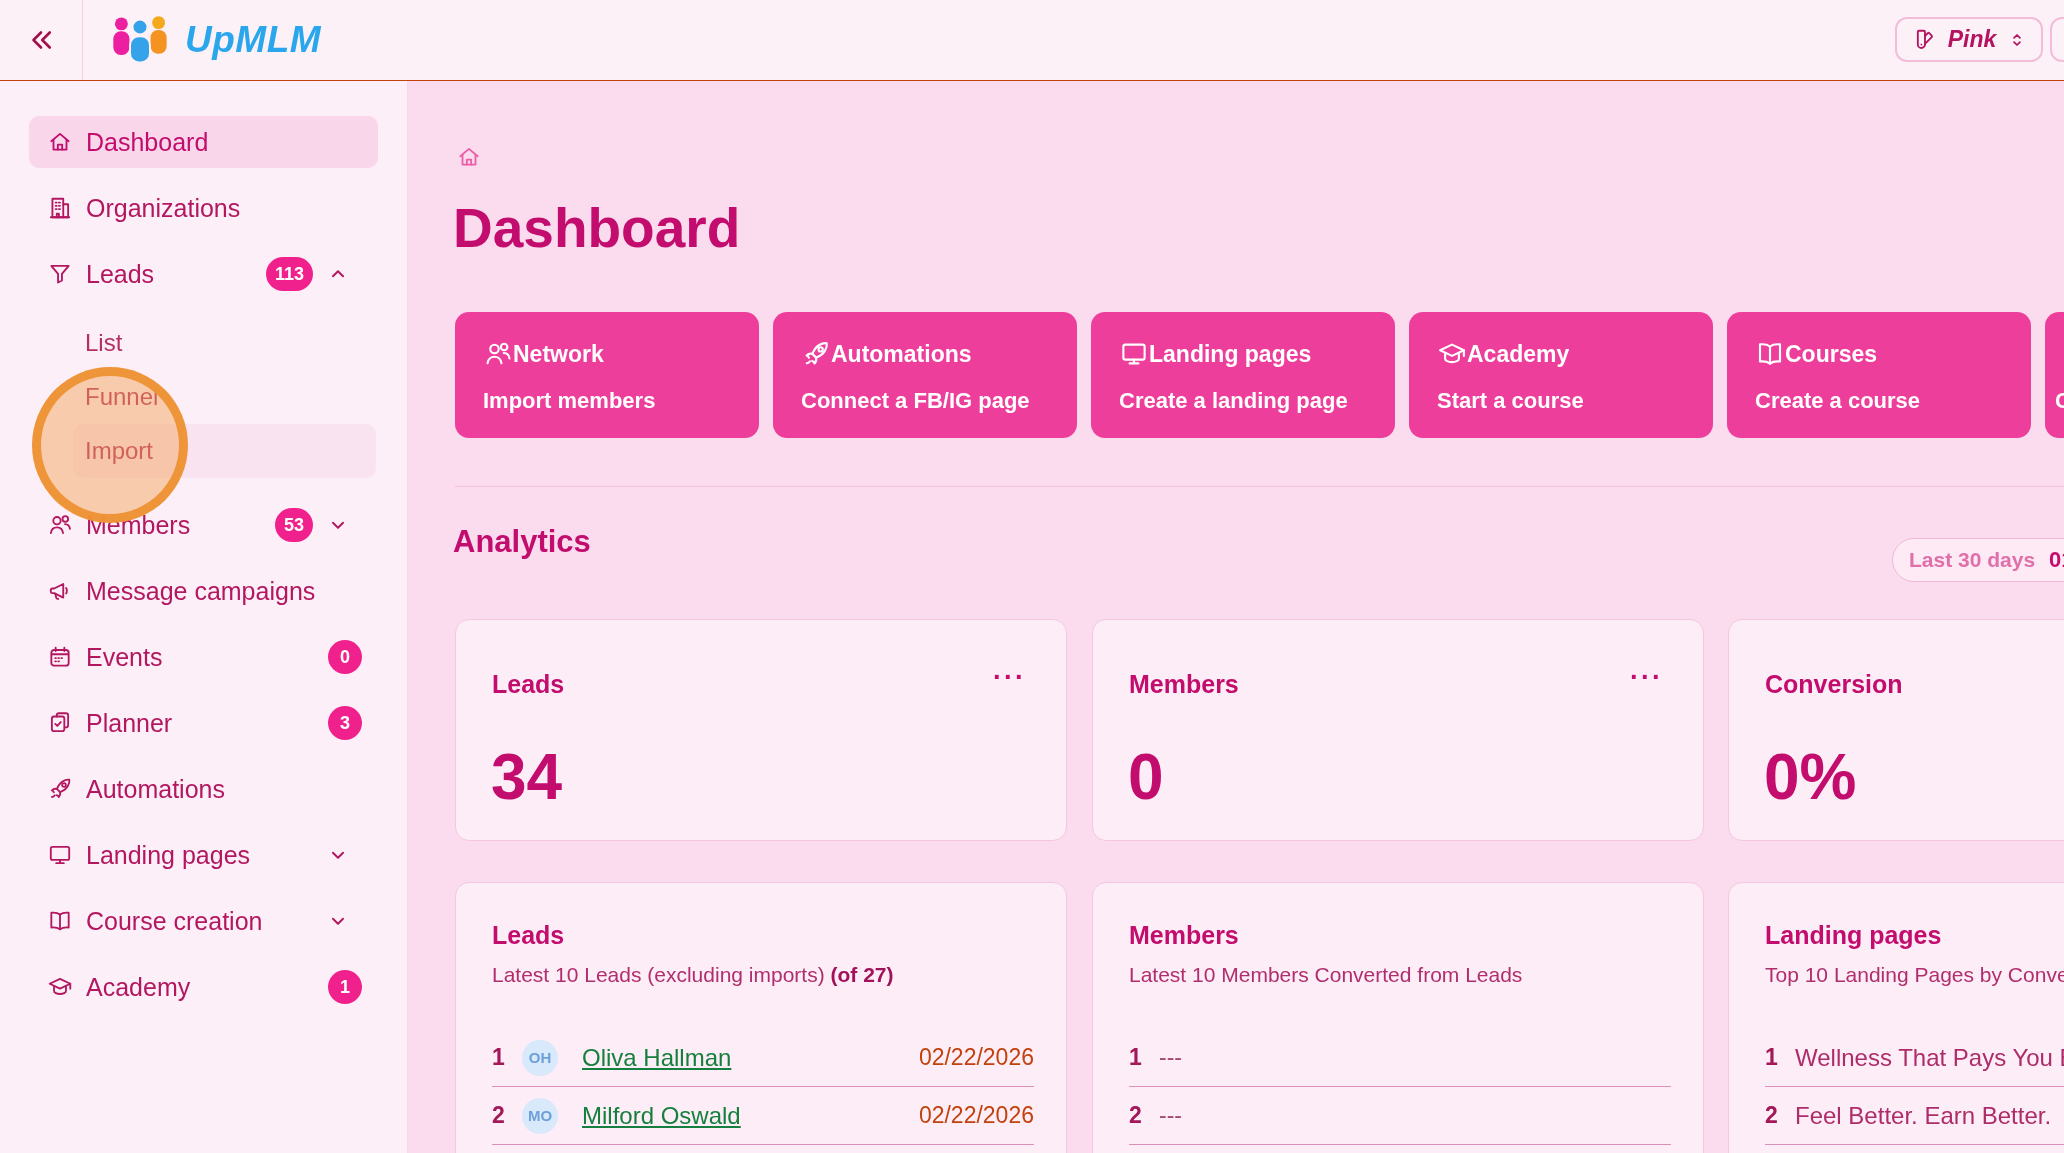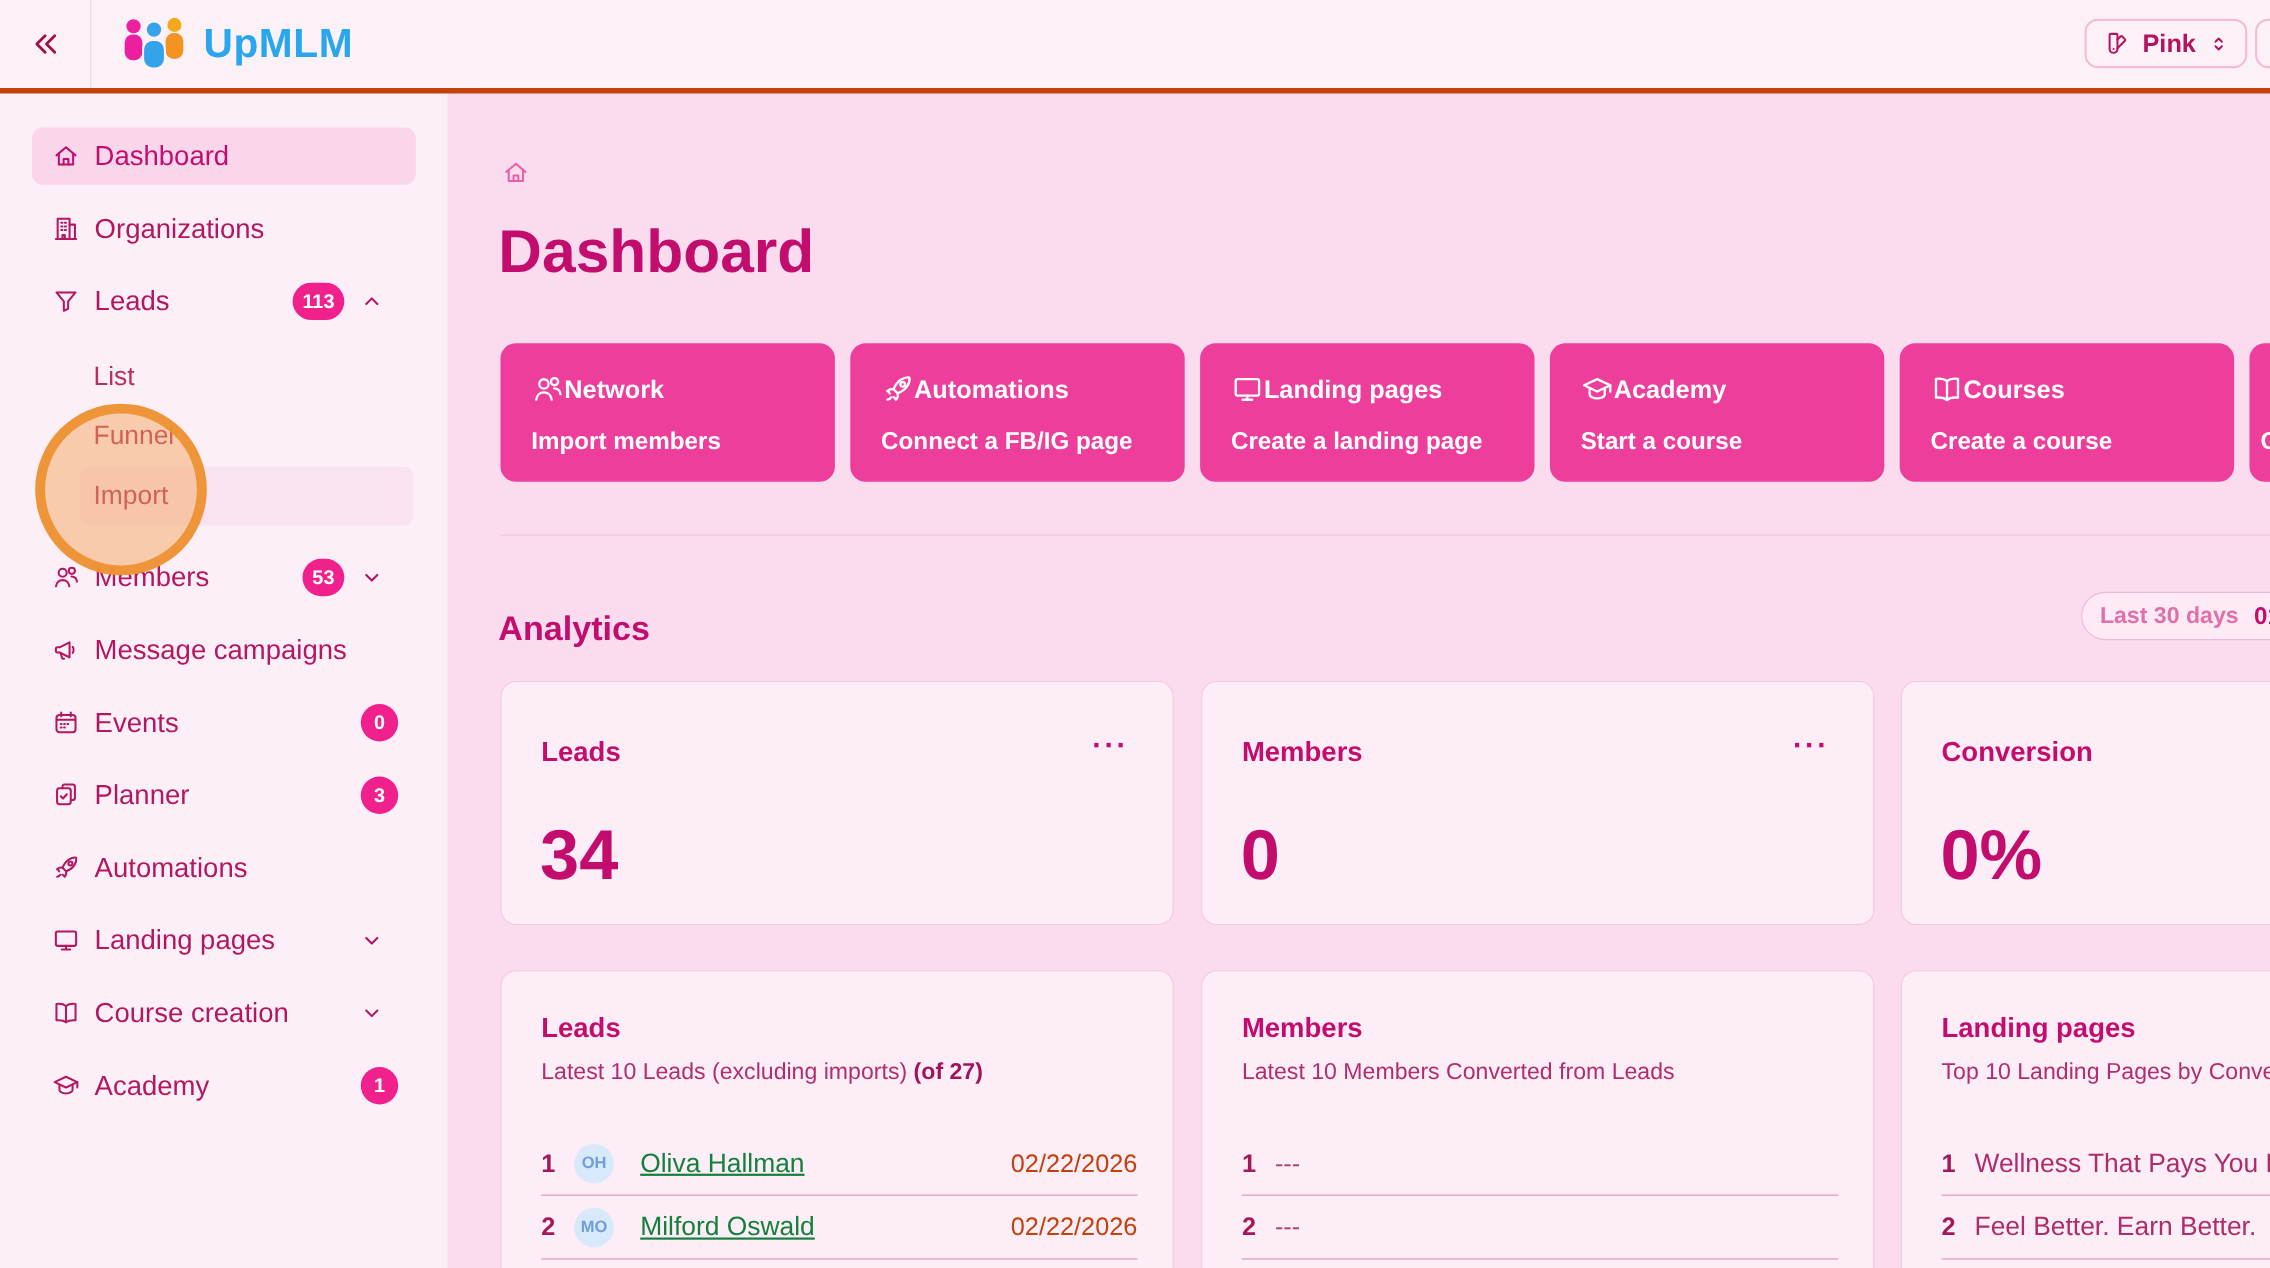--- a/index.html
+++ b/index.html
@@ -1,21 +1,21 @@
 <!DOCTYPE html>
 <html><head>
 <meta charset="utf-8">
 <style>
   html,body{margin:0;padding:0;}
   body{font-family:"Liberation Sans","DejaVu Sans",sans-serif;}
   .screen{position:relative;width:2064px;height:1153px;overflow:hidden;background:#fbdcee;}
 
   
   .topbar{position:absolute;top:0;left:0;width:2064px;height:80px;background:#fdf1f8;
-          border-bottom:5px solid #c2410c;z-index:30;display:flex;align-items:center;}
+          border-bottom:1px solid #c2410c;z-index:30;display:flex;align-items:center;font-style:italic;}
   .collapse-btn{width:82px;height:80px;display:flex;align-items:center;justify-content:center;
           border-right:1px solid #f3d2e4;color:#a2104c;cursor:pointer;}
   .brand{display:flex;align-items:center;gap:14px;margin-left:26px;}
   .brand-name{font-size:37px;font-weight:bold;color:#2aa7ec;letter-spacing:.5px;}
   .theme-btn{position:absolute;left:1895px;top:17px;width:148px;height:45px;box-sizing:border-box;
           border:2px solid #f3bcd8;border-radius:12px;background:#fdf1f8;display:flex;
           align-items:center;justify-content:center;gap:11px;color:#b3135f;}
   .theme-label{font-size:23px;font-weight:bold;color:#b3135f;}
   .edge-btn{position:absolute;left:2050px;top:17px;width:60px;height:45px;box-sizing:border-box;
           border:2px solid #f3bcd8;border-radius:12px;background:#fdf1f8;}
@@ -49,21 +49,21 @@
 
   .qcard{position:absolute;top:232px;width:304px;height:126px;background:#ee3e9b;border-radius:14px;
          color:#fff;cursor:pointer;overflow:hidden;}
   .qhead{position:absolute;left:28px;top:27px;display:flex;align-items:center;}
   .qtitle{font-size:23px;font-weight:bold;}
   .qsub{position:absolute;left:28px;top:76px;font-size:22px;font-weight:600;}
   .qcard.partial .qsub{left:10px;}
 
   .hr{position:absolute;left:47px;right:0;top:406px;height:1px;background:#f2c3da;}
 
-  .analytics-h{position:absolute;left:45px;top:474px;font-size:31px;font-weight:bold;color:#c30d6e;margin:0;}
+  .analytics-h{position:absolute;left:45px;top:444px;font-size:31px;font-weight:bold;color:#c30d6e;margin:0;}
   .range-pill{position:absolute;left:1484px;top:458px;width:280px;height:44px;box-sizing:border-box;
          border:1px solid #efb9d4;border-radius:22px;background:#fdeaf4;display:flex;align-items:center;
          padding:0 16px;gap:14px;cursor:pointer;}
   .range-label{font-size:21px;font-weight:700;color:#e070aa;white-space:nowrap;}
   .range-value{font-size:22px;font-weight:bold;color:#c30d6e;white-space:nowrap;}
 
   .scard,.lcard{position:absolute;width:612px;background:#fdedf6;border:1px solid #f3c8de;
          border-radius:14px;box-sizing:border-box;}
   .scard{top:539px;height:222px;}
   .lcard{top:802px;height:420px;}

